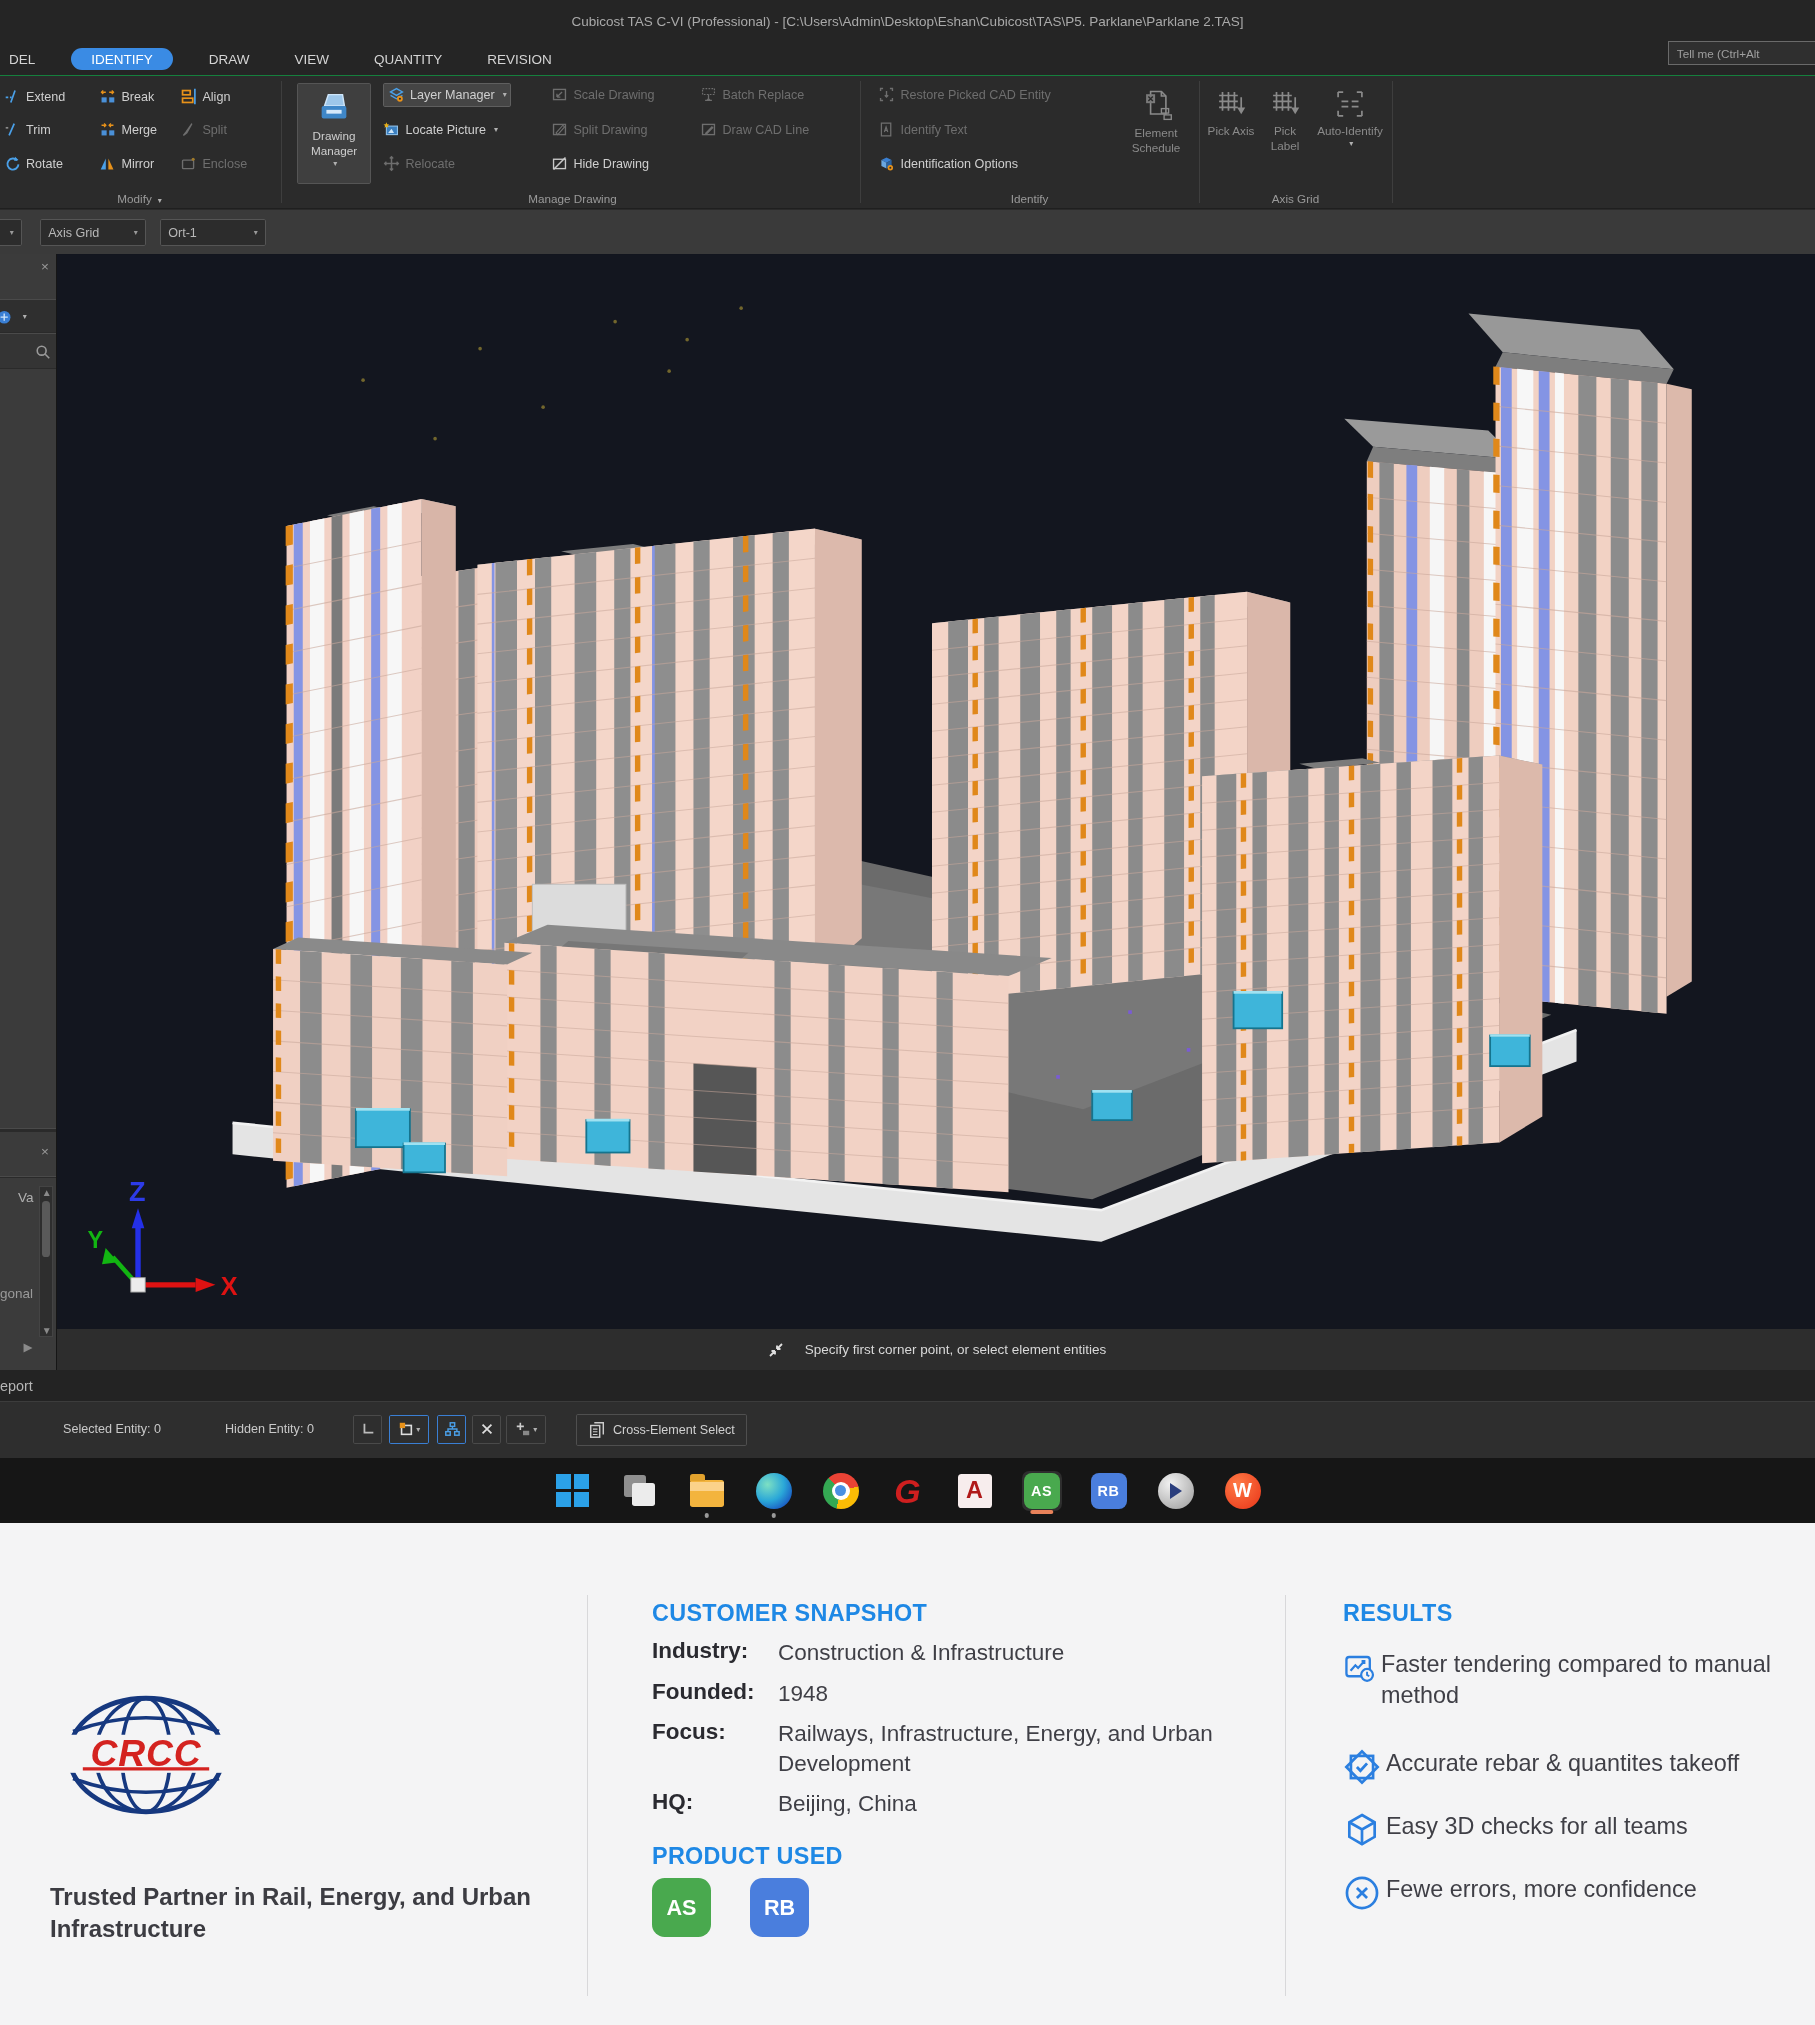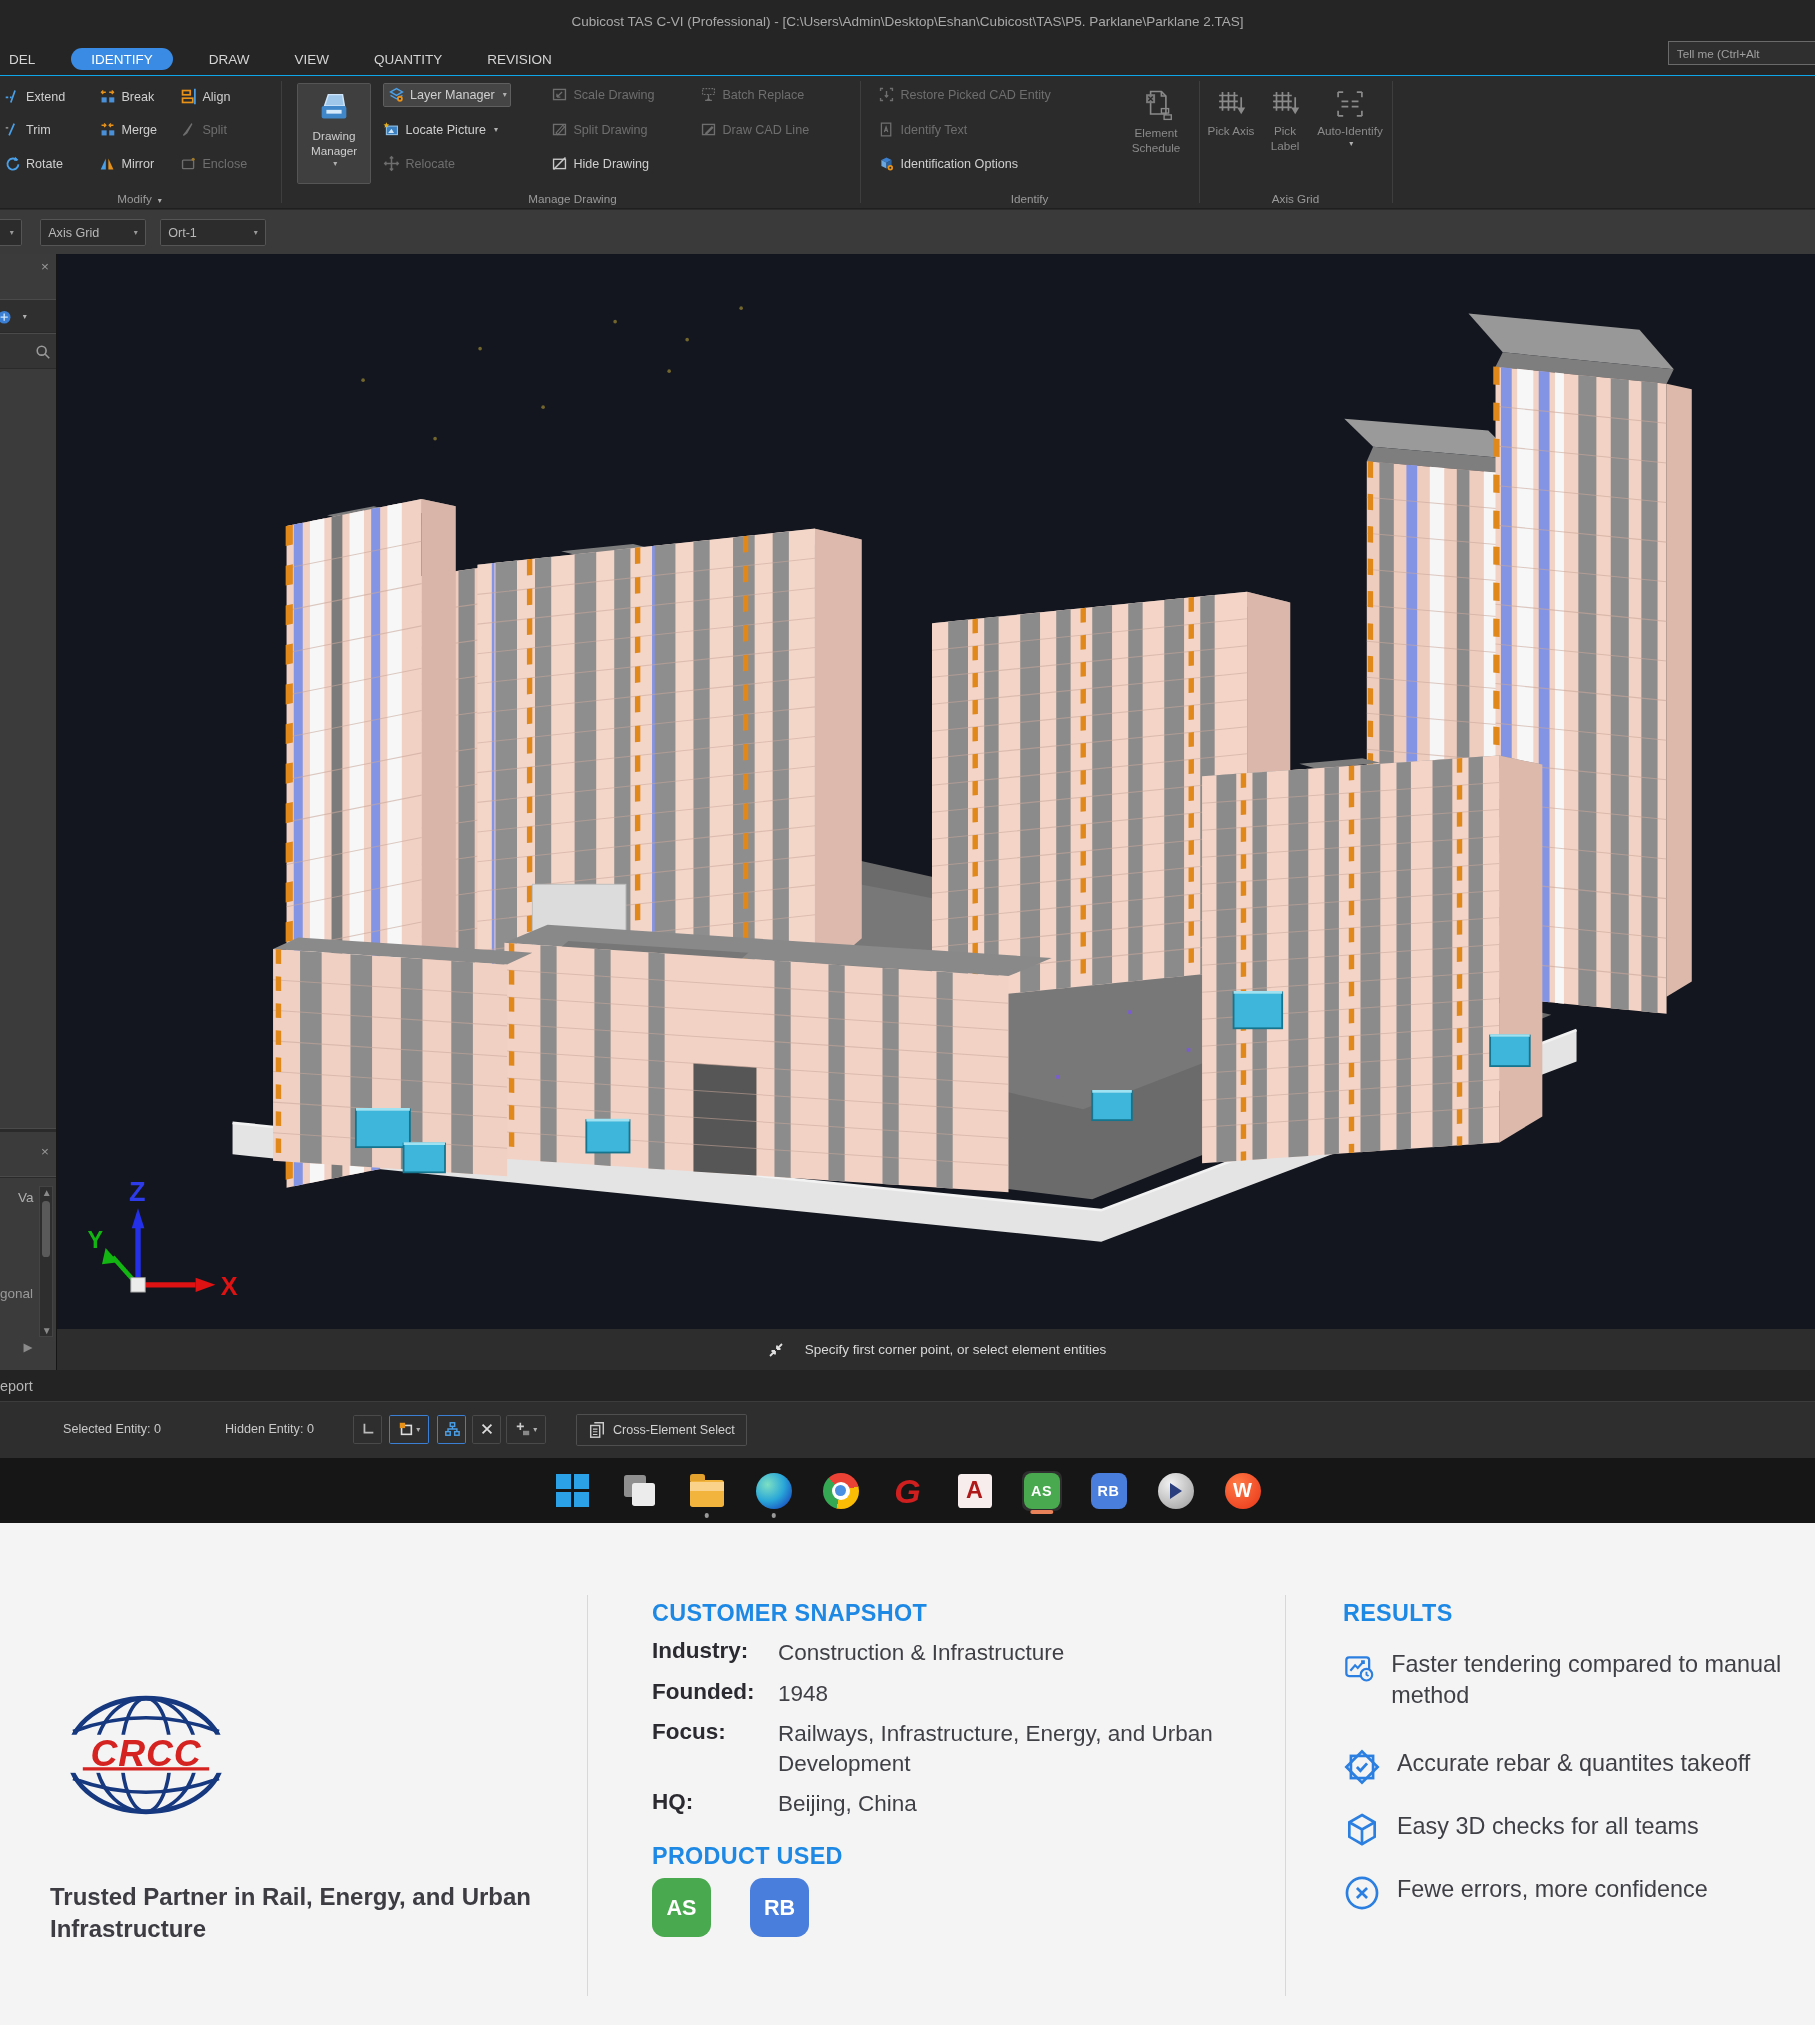--- a/index.html
+++ b/index.html
@@ -1,18 +1,18 @@
 <!DOCTYPE html>
 <html style="font-size:14.4px"><head>
 <meta charset="utf-8">
 <style>
   html,body{margin:0;padding:0;background:#111;}
   *{box-sizing:border-box;}
   .stage{position:relative;width:1815px;height:2025px;overflow:hidden;
-         font-family:"Liberation Sans",sans-serif;background:#0ea5e9;}
+         font-family:"Liberation Sans",sans-serif;background:#15803d;}
   .abs{position:absolute;}
 
   
   .titlebar{top:0;left:0;right:0;height:43px;background:#252525;color:#a9a9a9;
             display:flex;align-items:center;justify-content:center;font-size:13.5px;}
   
   .tabrow{top:43px;left:0;right:0;height:32px;background:#252525;display:flex;
           align-items:center;gap:27px;padding-left:0;color:#d4d4d4;font-size:13.5px;}
   .tab{padding:3.6px 9px;cursor:default;white-space:nowrap;}
   .tab.active{background:#3a8be4;color:#fff;border-radius:12.6px;padding:3.6px 20px;}
@@ -104,21 +104,21 @@
   .case{top:1523px;left:0;right:0;height:502px;background:#f4f4f5;color:#3f3f46;}
   .vline{position:absolute;top:72px;height:401px;width:0.9px;background:#d8d8da;}
   .cs-h{position:absolute;color:#1e88e5;font-weight:bold;font-size:23.4px;letter-spacing:0.3px;}
   .cs-row{position:absolute;display:flex;font-size:22.5px;}
   .cs-row .lbl{font-weight:bold;color:#2a2a30;width:126px;flex:0 0 126px;}
   .cs-row .val{width:450px;line-height:1.35;}
   .cn{position:absolute;font-weight:bold;color:#121212;font-size:49px;letter-spacing:7.2px;}
   .tagline{position:absolute;font-weight:bold;color:#3c3c42;font-size:24px;width:486px;line-height:1.35;}
   .prod-ic{position:absolute;width:59px;height:59px;border-radius:12.6px;color:#fff;font-weight:bold;
            font-size:21.6px;display:flex;align-items:center;justify-content:center;}
-  .res-item{position:absolute;display:flex;gap:16px;align-items:flex-start;width:450px;}
+  .res-item{position:absolute;display:flex;gap:5px;align-items:flex-start;width:450px;}
   .res-item .txt{font-size:23.4px;line-height:1.32;}
   svg{display:block;}
 </style>
 </head>
 <body>
 
 <div class="stage">
 
   <div class="abs titlebar">
     <span>Cubicost TAS C-VI (Professional) - [C:\Users\Admin\Desktop\Eshan\Cubicost\TAS\P5. Parklane\Parklane 2.TAS]</span>

